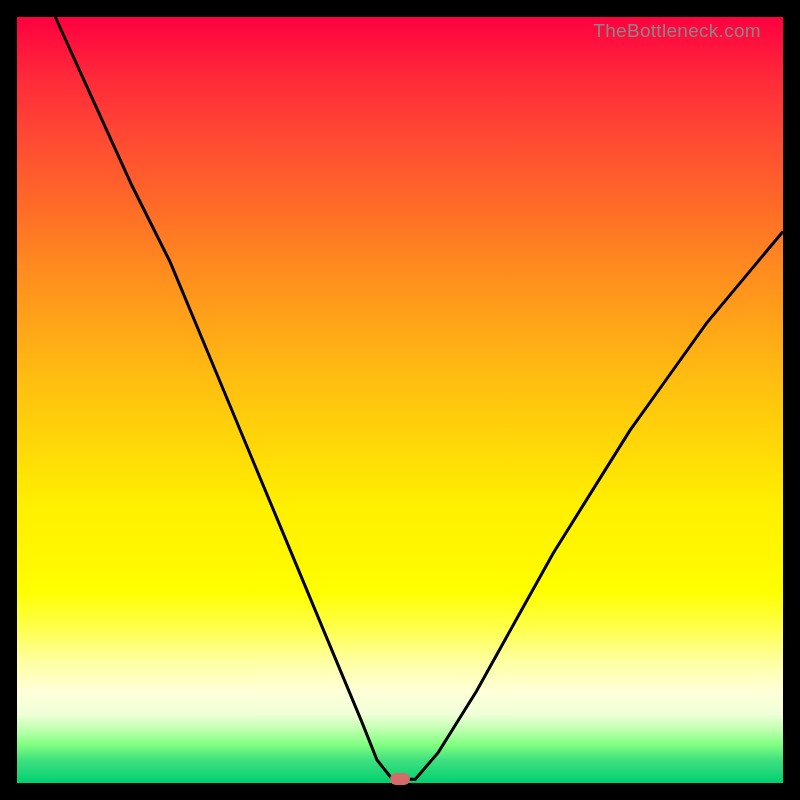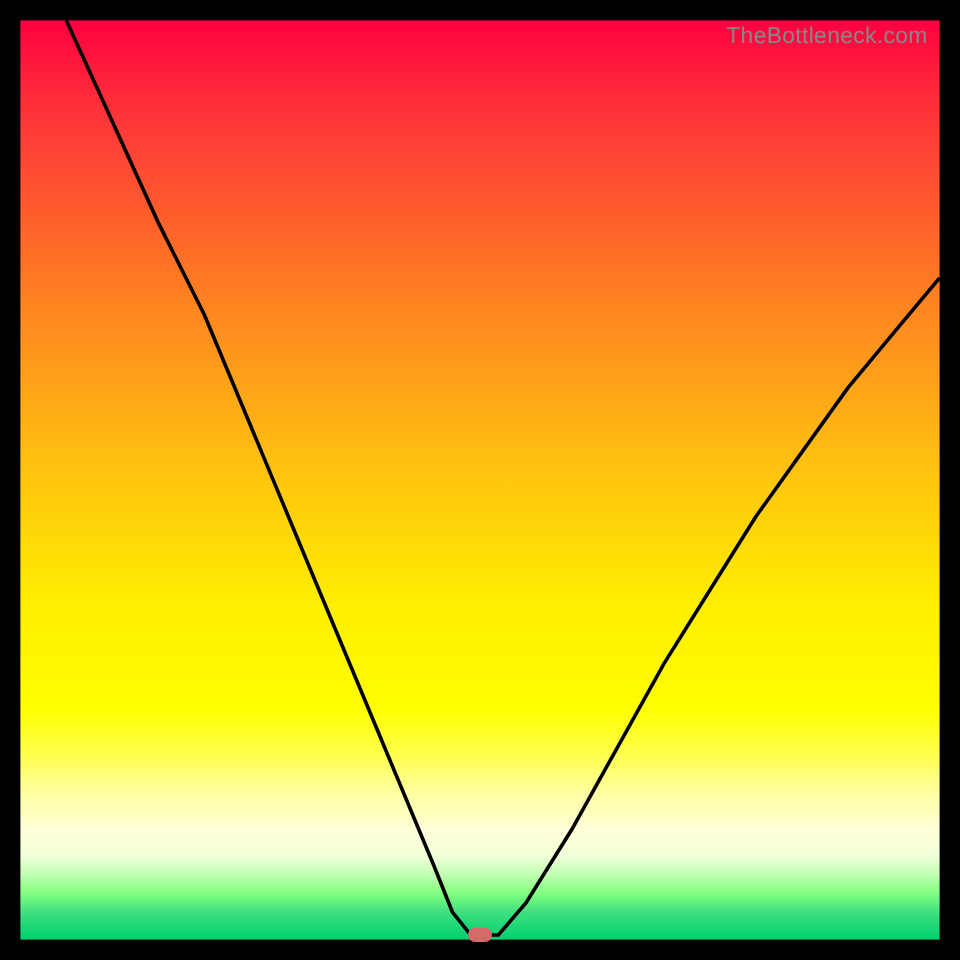--- a/index.html
+++ b/index.html
@@ -39,21 +39,21 @@
       #ffffd8 88%,
       #f0ffd8 91%,
       #c0ffb0 93%,
       #80ff80 95%,
       #40e080 97%,
       #00d070 100%);
   }
   .watermark {
     position: absolute;
     top: 3px;
-    right: 10px;
+    right: 22px;
     color: #888;
     font-size: 19px;
     font-weight: normal;
     letter-spacing: 0.3px;
   }
   svg.curve {
     position: absolute;
     left: 0;
     top: 0;
     width: 766px;

